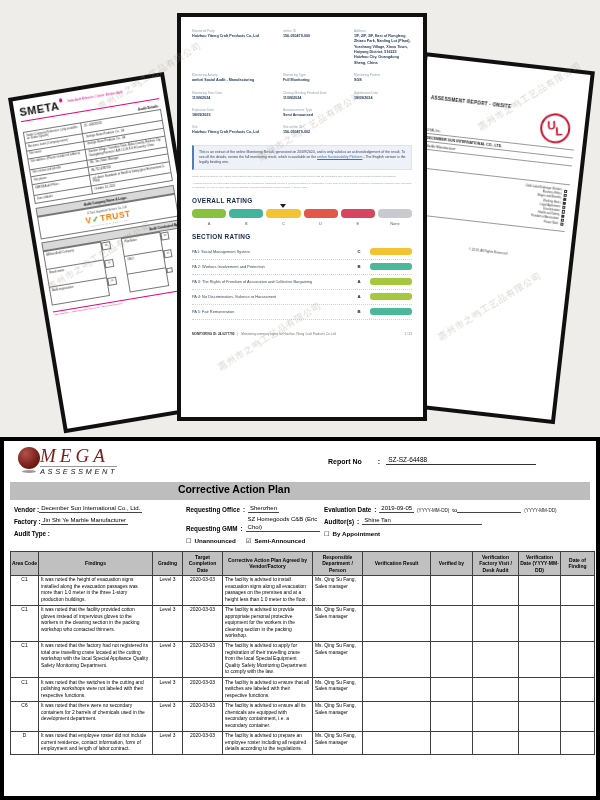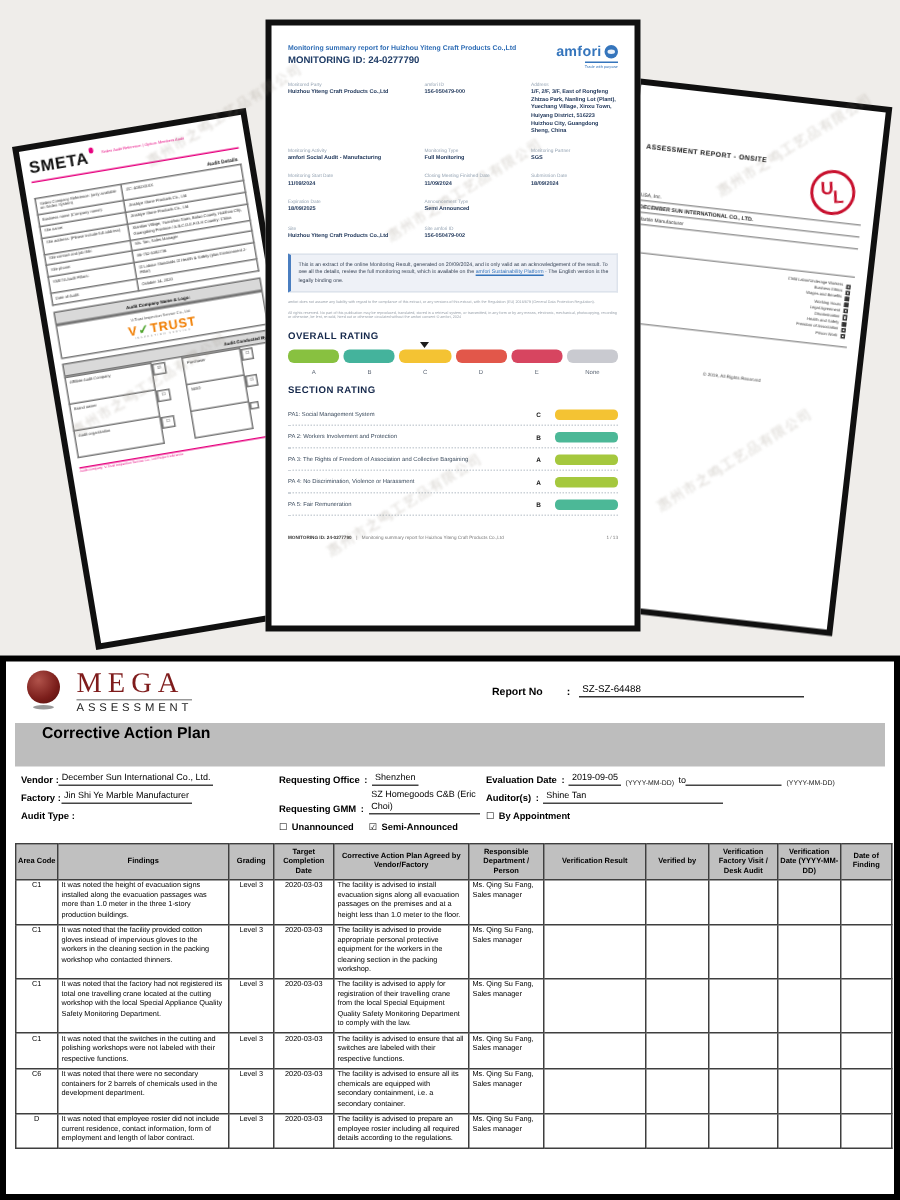--- a/index.html
+++ b/index.html
@@ -74,30 +74,30 @@
   .ul-line{font-size:3.6px;font-weight:bold;color:#222;border-bottom:.7px solid #999;padding:2px 0 1px 0;}
   .ul-line.small{font-weight:normal;font-size:3.3px;}
   .ul-checklist{margin-top:18px;border-top:.7px solid #999;border-bottom:.7px solid #999;padding:4px 2px;}
   .ul-item{display:flex;justify-content:flex-end;align-items:center;gap:2px;font-size:2.7px;color:#333;line-height:1.55;}
   .ul-box{width:3.2px;height:3.2px;border:.6px solid #333;display:inline-block;}
   .ul-box.filled{background:#333;}
   .ul-copy{text-align:center;font-size:3.1px;color:#444;margin-top:26px;}
   
   .cap{position:absolute;left:0;top:437px;width:600px;height:363px;background:#fff;border:4px solid #000;padding:3px 6px;}
   .cap-head{position:relative;height:38px;}
-  .mega-logo{position:absolute;left:8px;top:3px;display:flex;align-items:flex-start;gap:11px;}
+  .mega-logo{position:absolute;left:8px;top:3px;display:flex;align-items:flex-start;gap:0;font-style:italic;}
   .mega-sphere{width:22px;height:22px;border-radius:50%;background:radial-gradient(circle at 35% 30%,#b0524a,#7a1d1a 60%,#4f0e0c);}
   .mega-ellipse{width:14px;height:3px;border-radius:50%;background:#9a9a9a;margin:1px auto 0 auto;}
   .mega-text .w1{font-family:"Liberation Serif",serif;font-size:19px;color:#7f1c1c;letter-spacing:4px;line-height:18px;}
   .mega-text .w2{font-size:7.5px;color:#222;letter-spacing:2.6px;border-top:1px solid #999;margin-top:1px;}
   .report-no{position:absolute;left:318px;top:12px;display:flex;align-items:flex-end;font-size:7px;}
   .report-no .lbl{font-weight:bold;}
   .report-no .colon{margin:0 6px 0 16px;font-weight:bold;}
   .report-no .val{font-size:6.5px;border-bottom:1px solid #333;min-width:150px;padding:0 2px 1px 2px;}
-  .cap-titlebar{background:#bdbdbd;height:29px;line-height:15px;font-weight:bold;font-size:10.5px;
+  .cap-titlebar{background:#bdbdbd;height:18px;line-height:15px;text-align:center;font-weight:bold;font-size:10.5px;
                 color:#000;padding-right:150px;padding-left:18px;}
   .cap-info{display:grid;grid-template-columns:168px 134px 1fr;column-gap:4px;padding:4px 2px 3px 4px;}
   .ci-row{display:flex;align-items:flex-end;margin-bottom:3px;min-height:9px;}
   .ci-lbl{font-weight:bold;font-size:6.3px;white-space:nowrap;}
   .ci-colon{font-weight:bold;font-size:6.3px;margin:0 3px;}
   .ci-val{font-size:6px;border-bottom:1px solid #444;padding:0 2px 0 2px;line-height:1.25;}
   .ci-plain{font-size:6px;}
   .ci-fmt{font-size:4.6px;color:#222;margin:0 3px;white-space:nowrap;}
   .ci-blank{border-bottom:1px solid #444;width:64px;height:7px;display:inline-block;}
   .ci-check{font-size:6.2px;font-weight:bold;display:flex;align-items:center;gap:3px;}
@@ -235,33 +235,20 @@
           </div>
           <div class="ul-item">
             <span>Prison Work</span>
             <span class="ul-box"></span>
           </div>
         </div>
       <div class="ul-copy">© 2019, All Rights Reserved</div>
     </div>
 
     <div class="doc doc-amfori">
-      <div class="am-head">
-        <div>
-          <div class="am-title">Monitoring summary report for Huizhou Yiteng Craft Products Co.,Ltd</div>
-          <div class="am-id">MONITORING ID: 24-0277790</div>
-        </div>
-        <div class="am-logo">
-          <div class="am-logo-row">
-            <span class="am-logo-word">amfori</span>
-            <span class="am-logo-circle"></span>
-          </div>
-          <div class="am-logo-tag">Trade with purpose</div>
-        </div>
-      </div>
       <div class="am-fields" id="amfori-fields">
           <div>
             <div class="af-label">Monitored Party</div>
             <div class="af-value">Huizhou Yiteng Craft Products Co.,Ltd</div>
           </div>
           <div>
             <div class="af-label">amfori ID</div>
             <div class="af-value">156-050479-000</div>
           </div>
           <div>

